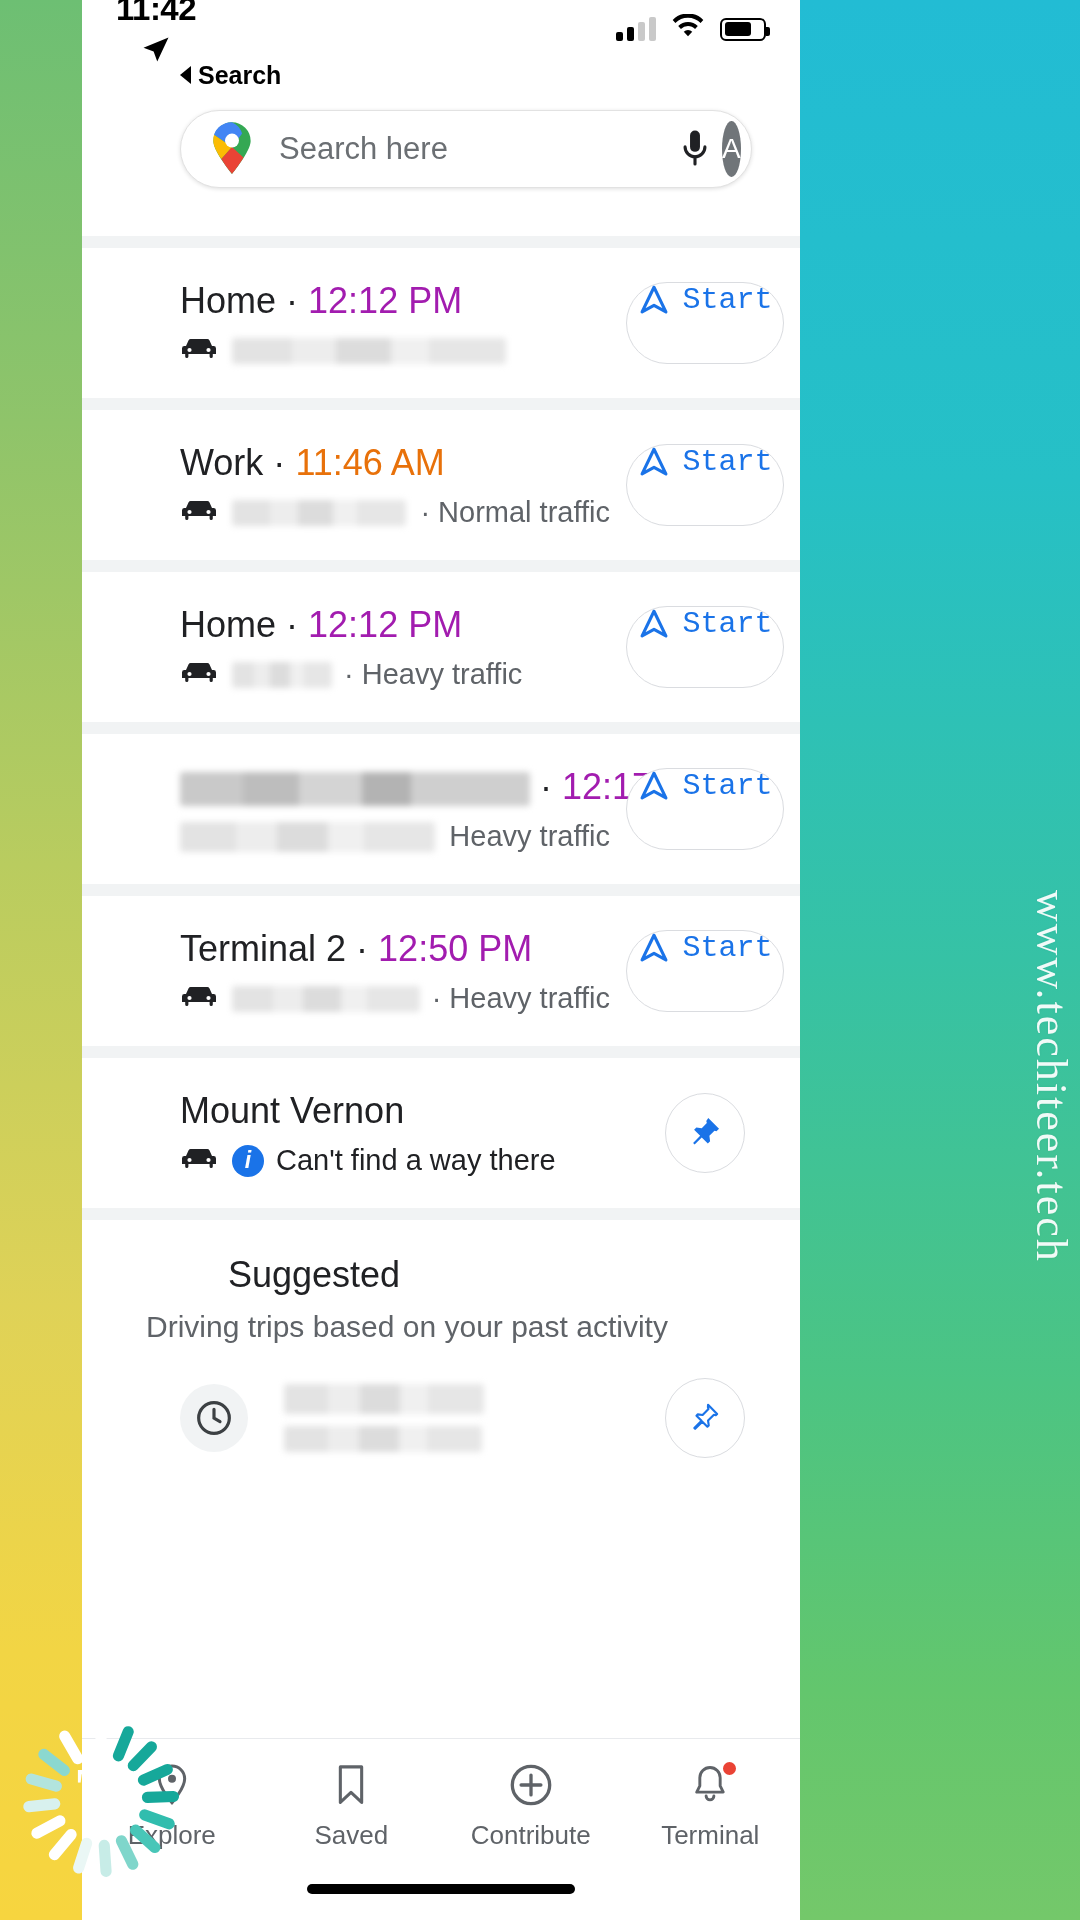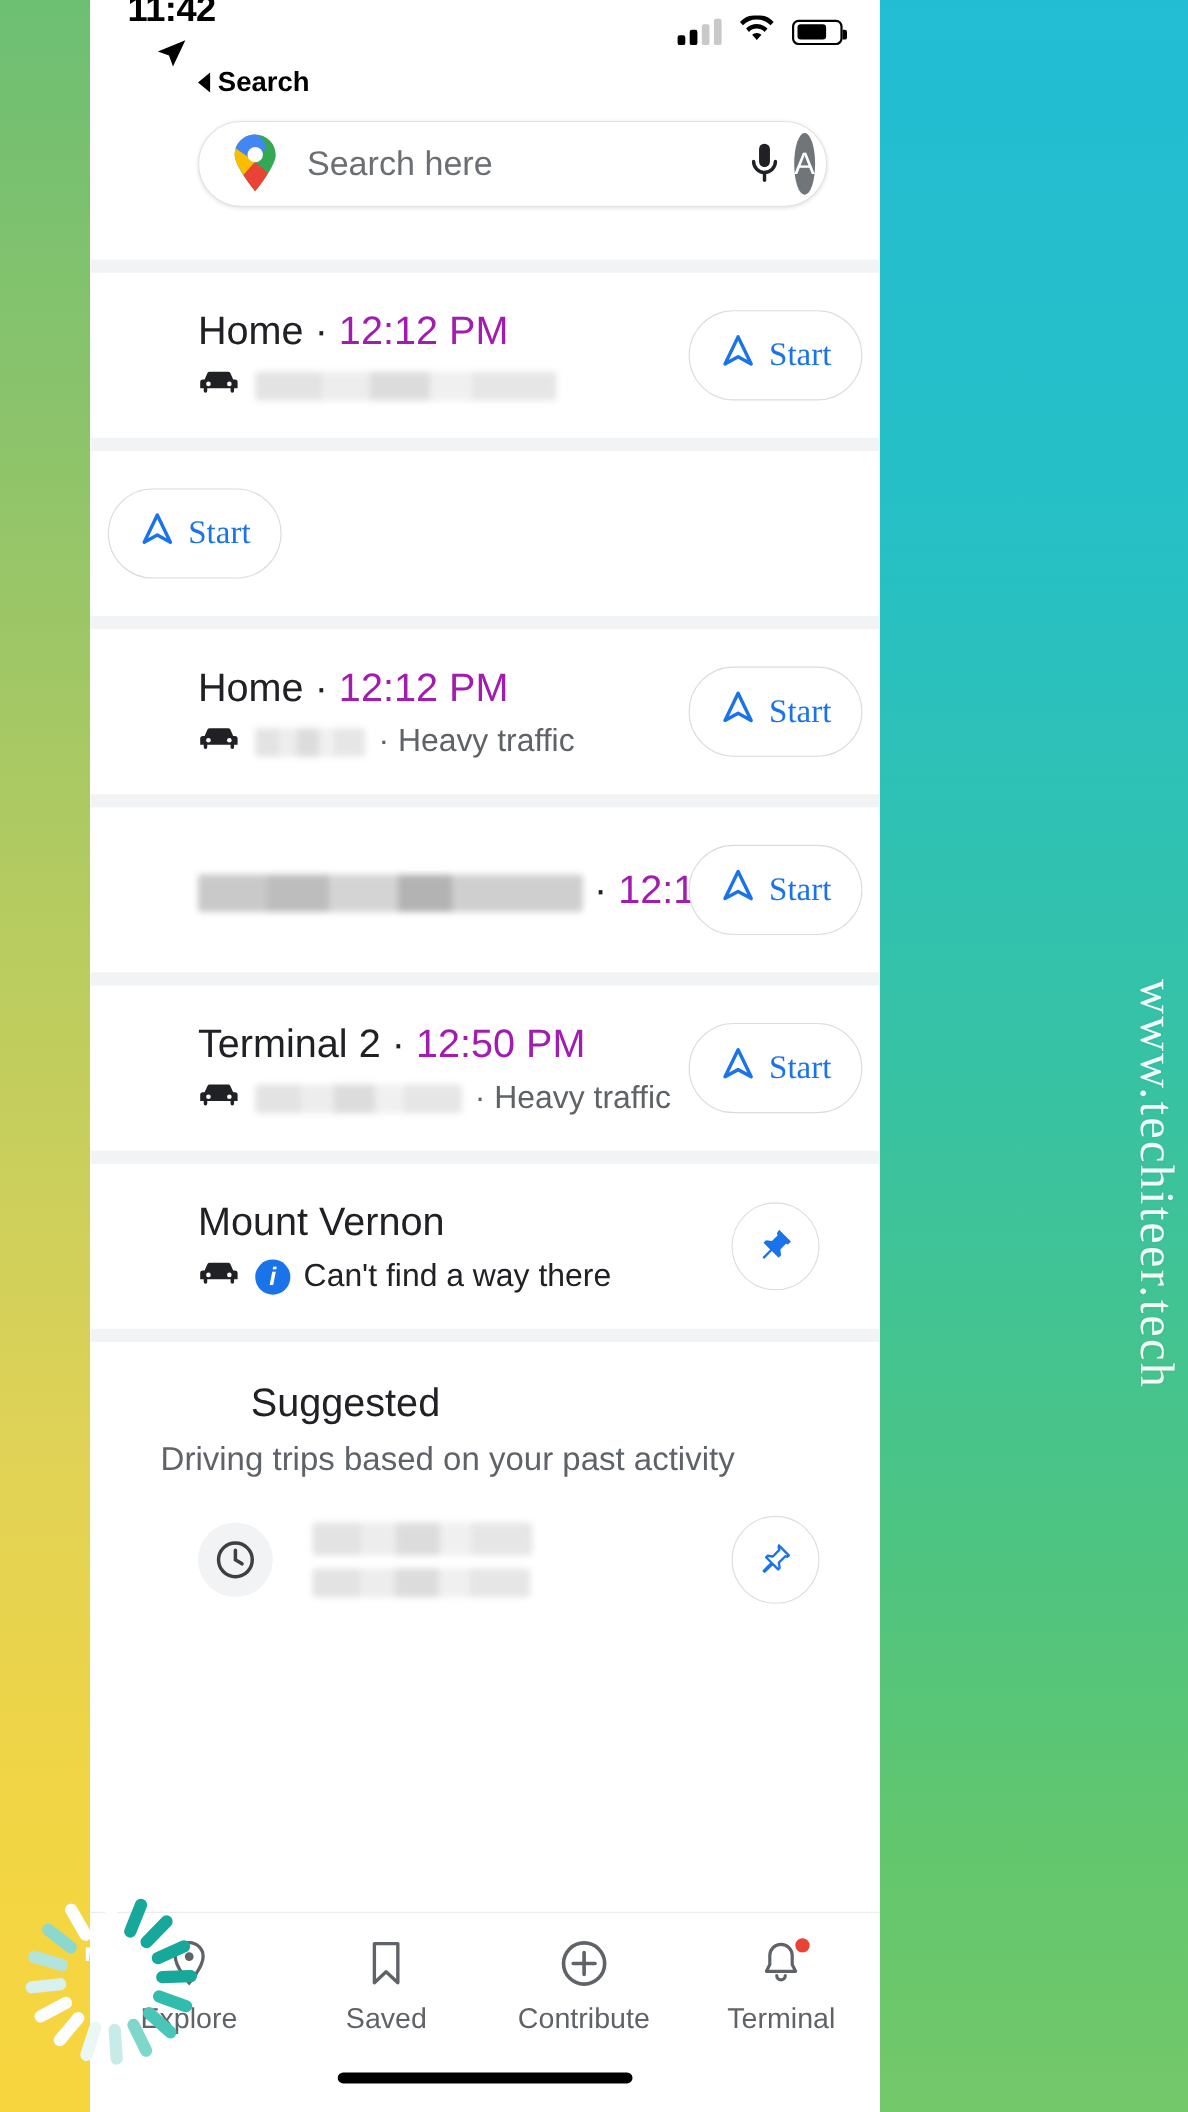--- a/index.html
+++ b/index.html
@@ -120,22 +120,22 @@
     filter:blur(3px);
     vertical-align:middle;
   }
   .blur.dark {
     background:linear-gradient(90deg,#c9c9c9 0 18%,#bdbdbd 18% 34%,#d4d4d4 34% 52%,#b3b3b3 52% 66%,#cfcfcf 66% 100%);
   }
   .trip-action { width:190px; display:flex; justify-content:center; flex:0 0 auto; }
   .start-btn {
     width:158px; height:82px; border-radius:44px;
     border:1px solid #dadce0; background:#fff;
-    display:flex;align-items:center;justify-content:center;gap:11px;
-    font-size:30px; color:#1a73e8; font-family:Liberation Serif, serif;
+    display:flex;justify-content:center;gap:11px;
+    font-size:30px; color:#1a73e8; font-family:Liberation Mono, monospace;
     cursor:pointer;
   }
   .round-btn {
     width:80px;height:80px;border-radius:50%;
     border:1px solid #dadce0;background:#fff;
     display:flex;align-items:center;justify-content:center;
     cursor:pointer;
   }
 
   
@@ -297,20 +297,38 @@
             </svg>
         </span>
         <span>Start</span>
       </button>
     </div>
   </div>
 
   <div class="sep"></div>
 
   <div class="trip">
+    <div class="trip-main">
+      <div class="trip-title">
+        <span>Work</span>
+        <span>·</span>
+        <span class="eta orange">11:46 AM</span>
+      </div>
+      <div class="trip-sub">
+        <span class="car-icon">
+          <svg width="38" height="24" viewBox="0 0 38 24">
+              <path d="M6 10 8.6 4.2A2.4 2.4 0 0 1 10.8 3h16.4a2.4 2.4 0 0 1 2.2 1.2L32 10h1.6A2.4 2.4 0 0 1 36 12.4V18h-3.2v2.4a1.6 1.6 0 0 1-3.2 0V18H8.4v2.4a1.6 1.6 0 0 1-3.2 0V18H2v-5.6A2.4 2.4 0 0 1 4.4 10z" fill="#202124"></path>
+              <circle cx="9.5" cy="14" r="2.1" fill="#fff"></circle>
+              <circle cx="28.5" cy="14" r="2.1" fill="#fff"></circle>
+            </svg>
+        </span>
+        <span class="blur" style="width:310px"></span>
+        <span style="margin-left:14px">· Normal traffic</span>
+      </div>
+    </div>
     <div class="trip-action">
       <button class="start-btn">
         <span>
           <svg width="34" height="34" viewBox="0 0 24 24">
               <path d="M12 3 3.6 20.4l8.4-4.6 8.4 4.6z" fill="none" stroke="#1a73e8" stroke-width="2.2" stroke-linejoin="round"></path>
             </svg>
         </span>
         <span>Start</span>
       </button>
     </div>
@@ -350,20 +368,24 @@
   </div>
 
   <div class="sep"></div>
 
   <div class="trip">
     <div class="trip-main">
       <div class="trip-title">
         <span class="blur dark" style="width:350px;height:34px"></span>
         <span>·</span>
         <span class="eta red">12:17 PM</span>
+      </div>
+      <div class="trip-sub">
+        <span class="blur" style="width:350px;height:30px"></span>
+        <span style="margin-left:14px">Heavy traffic</span>
       </div>
     </div>
     <div class="trip-action">
       <button class="start-btn">
         <span>
           <svg width="34" height="34" viewBox="0 0 24 24">
               <path d="M12 3 3.6 20.4l8.4-4.6 8.4 4.6z" fill="none" stroke="#1a73e8" stroke-width="2.2" stroke-linejoin="round"></path>
             </svg>
         </span>
         <span>Start</span>

